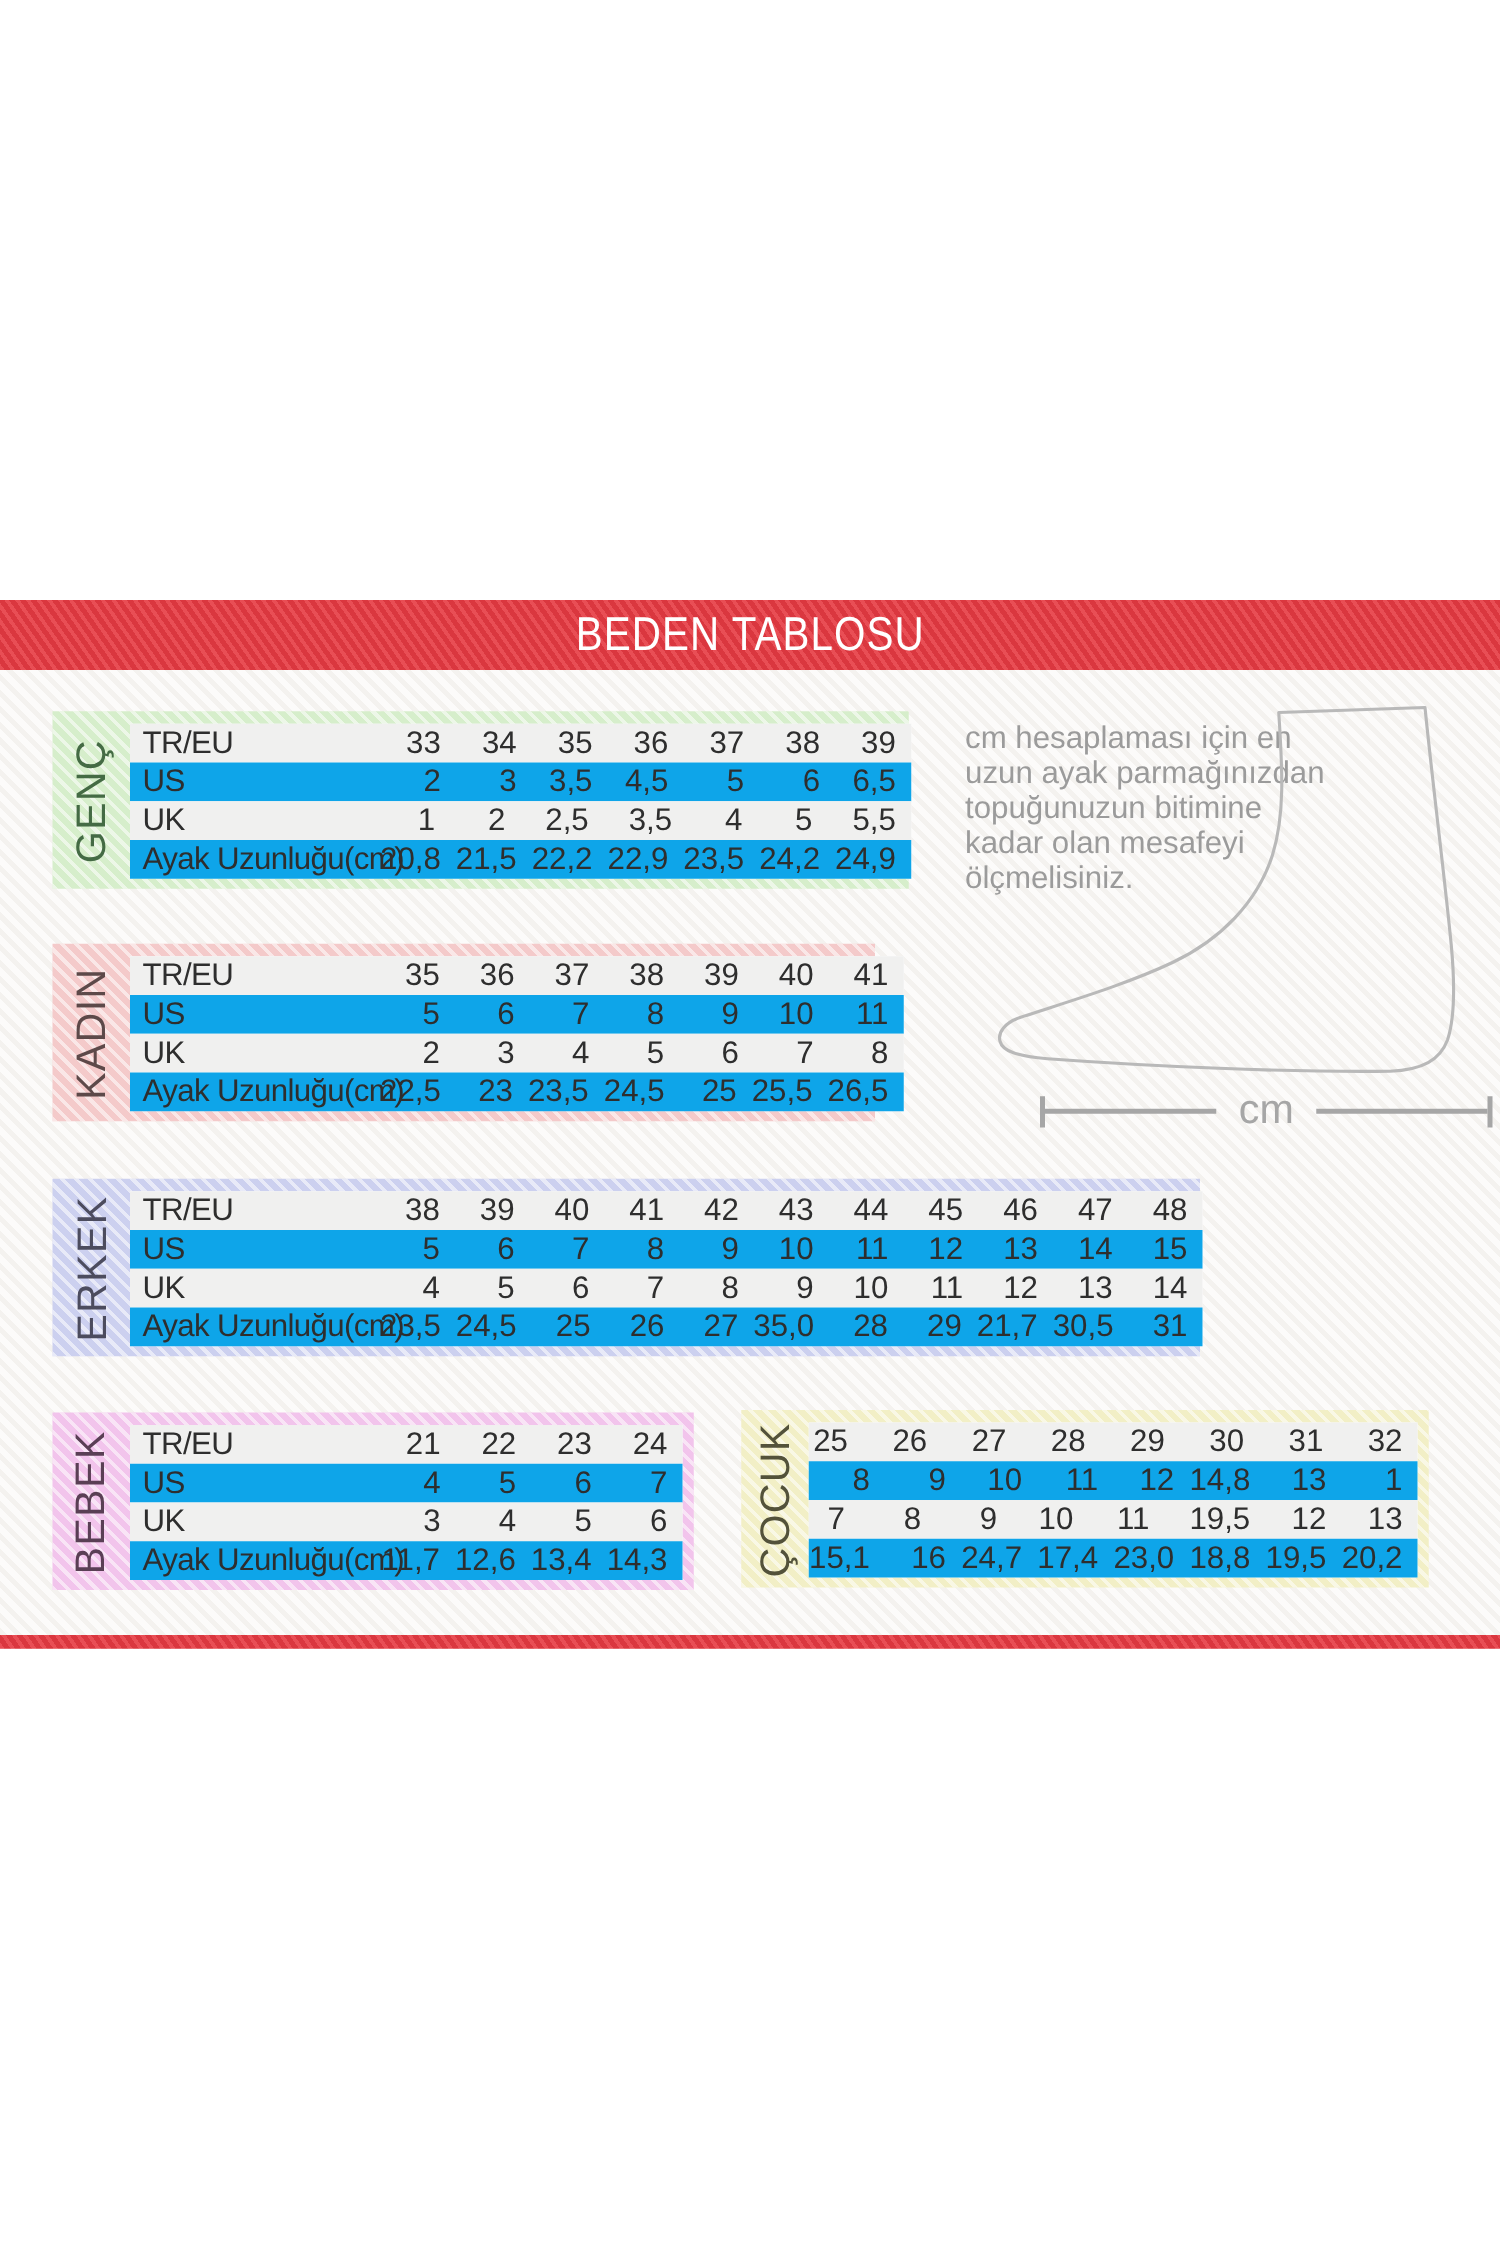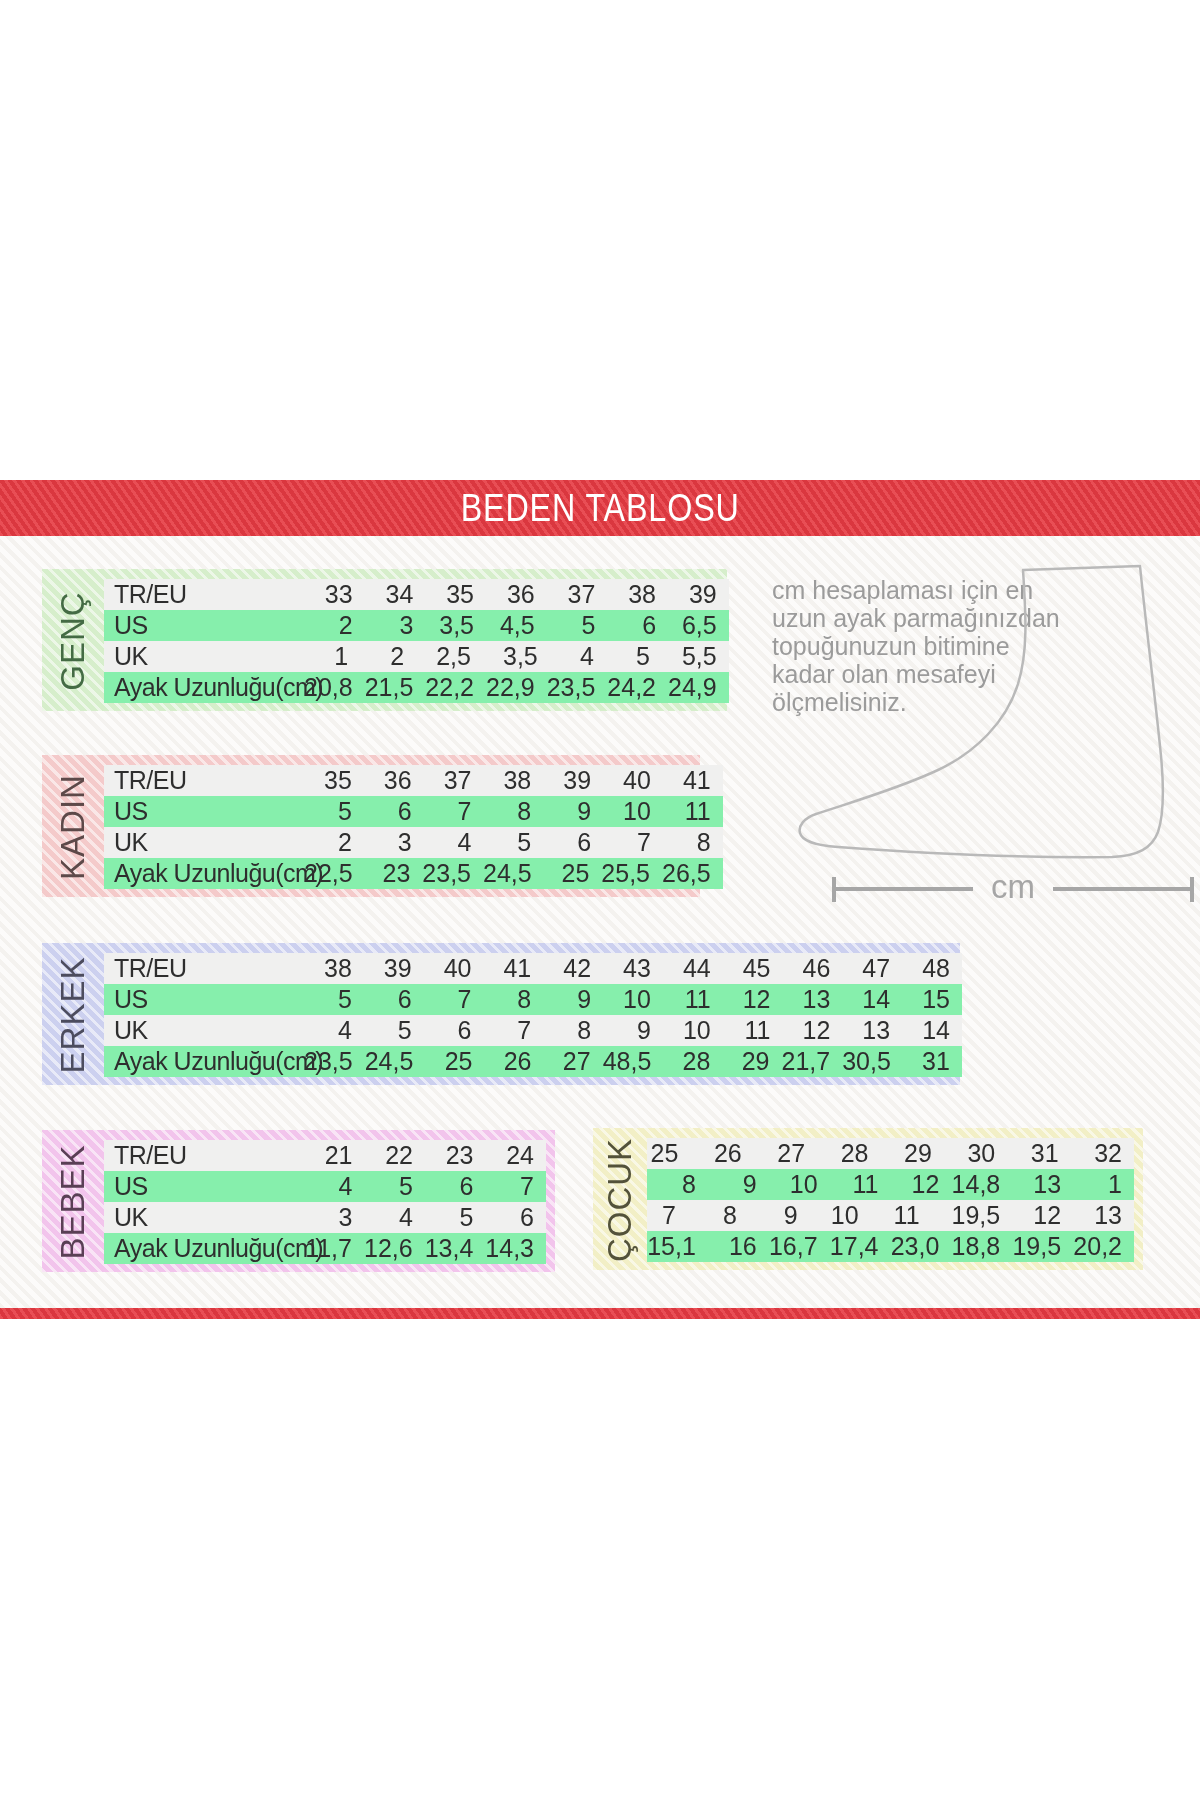--- a/index.html
+++ b/index.html
@@ -44,21 +44,21 @@
     flex:none;width:62px;display:flex;align-items:center;justify-content:center;
   }
   #cocuk .side-label{width:54px;}
   .side-label .rot{
     transform:rotate(-90deg);white-space:nowrap;
     font-size:33px;letter-spacing:1px;
   }
   .grid{flex:1;background:#ffffff;display:flex;flex-direction:column;}
   .row{display:flex;height:31px;align-items:center;}
   .row.odd{background:#f0f0ef;gap:20px;}
-  .row.even{background:#86efac;}
+  .row.even{background:#0ea5e9;}
   .cell{font-size:25px;color:#2e2e2e;line-height:31px;white-space:nowrap;}
   .cell.label{flex:none;width:200px;padding-left:10px;box-sizing:border-box;text-align:left;letter-spacing:-0.5px;}
   .cell.val{flex:1;text-align:right;padding-right:12px;box-sizing:border-box;}
   
   .instruction{
     position:absolute;left:772px;top:576px;width:310px;
     font-size:25px;line-height:28px;color:#9b9b9b;white-space:pre-line;
   }
   .foot-svg{position:absolute;left:790px;top:556px;}
   .measure{
@@ -225,21 +225,21 @@
           <div class="cell val">13</div>
           <div class="cell val">14</div>
         </div>
         <div class="row even">
           <div class="cell label">Ayak Uzunluğu(cm)</div>
           <div class="cell val">23,5</div>
           <div class="cell val">24,5</div>
           <div class="cell val">25</div>
           <div class="cell val">26</div>
           <div class="cell val">27</div>
-          <div class="cell val">48,5</div>
+          <div class="cell val">35,0</div>
           <div class="cell val">28</div>
           <div class="cell val">29</div>
           <div class="cell val">21,7</div>
           <div class="cell val">30,5</div>
           <div class="cell val">31</div>
         </div>
       </div>
   </div>
 
   <div class="table-box" id="bebek" style="background-color: rgb(242, 196, 236);">
@@ -309,21 +309,21 @@
           <div class="cell val">9</div>
           <div class="cell val">10</div>
           <div class="cell val">11</div>
           <div class="cell val">19,5</div>
           <div class="cell val">12</div>
           <div class="cell val">13</div>
         </div>
         <div class="row even">
           <div class="cell val">15,1</div>
           <div class="cell val">16</div>
-          <div class="cell val">16,7</div>
+          <div class="cell val">24,7</div>
           <div class="cell val">17,4</div>
           <div class="cell val">23,0</div>
           <div class="cell val">18,8</div>
           <div class="cell val">19,5</div>
           <div class="cell val">20,2</div>
         </div>
       </div>
   </div>
 
   <div class="instruction">cm hesaplaması için en

